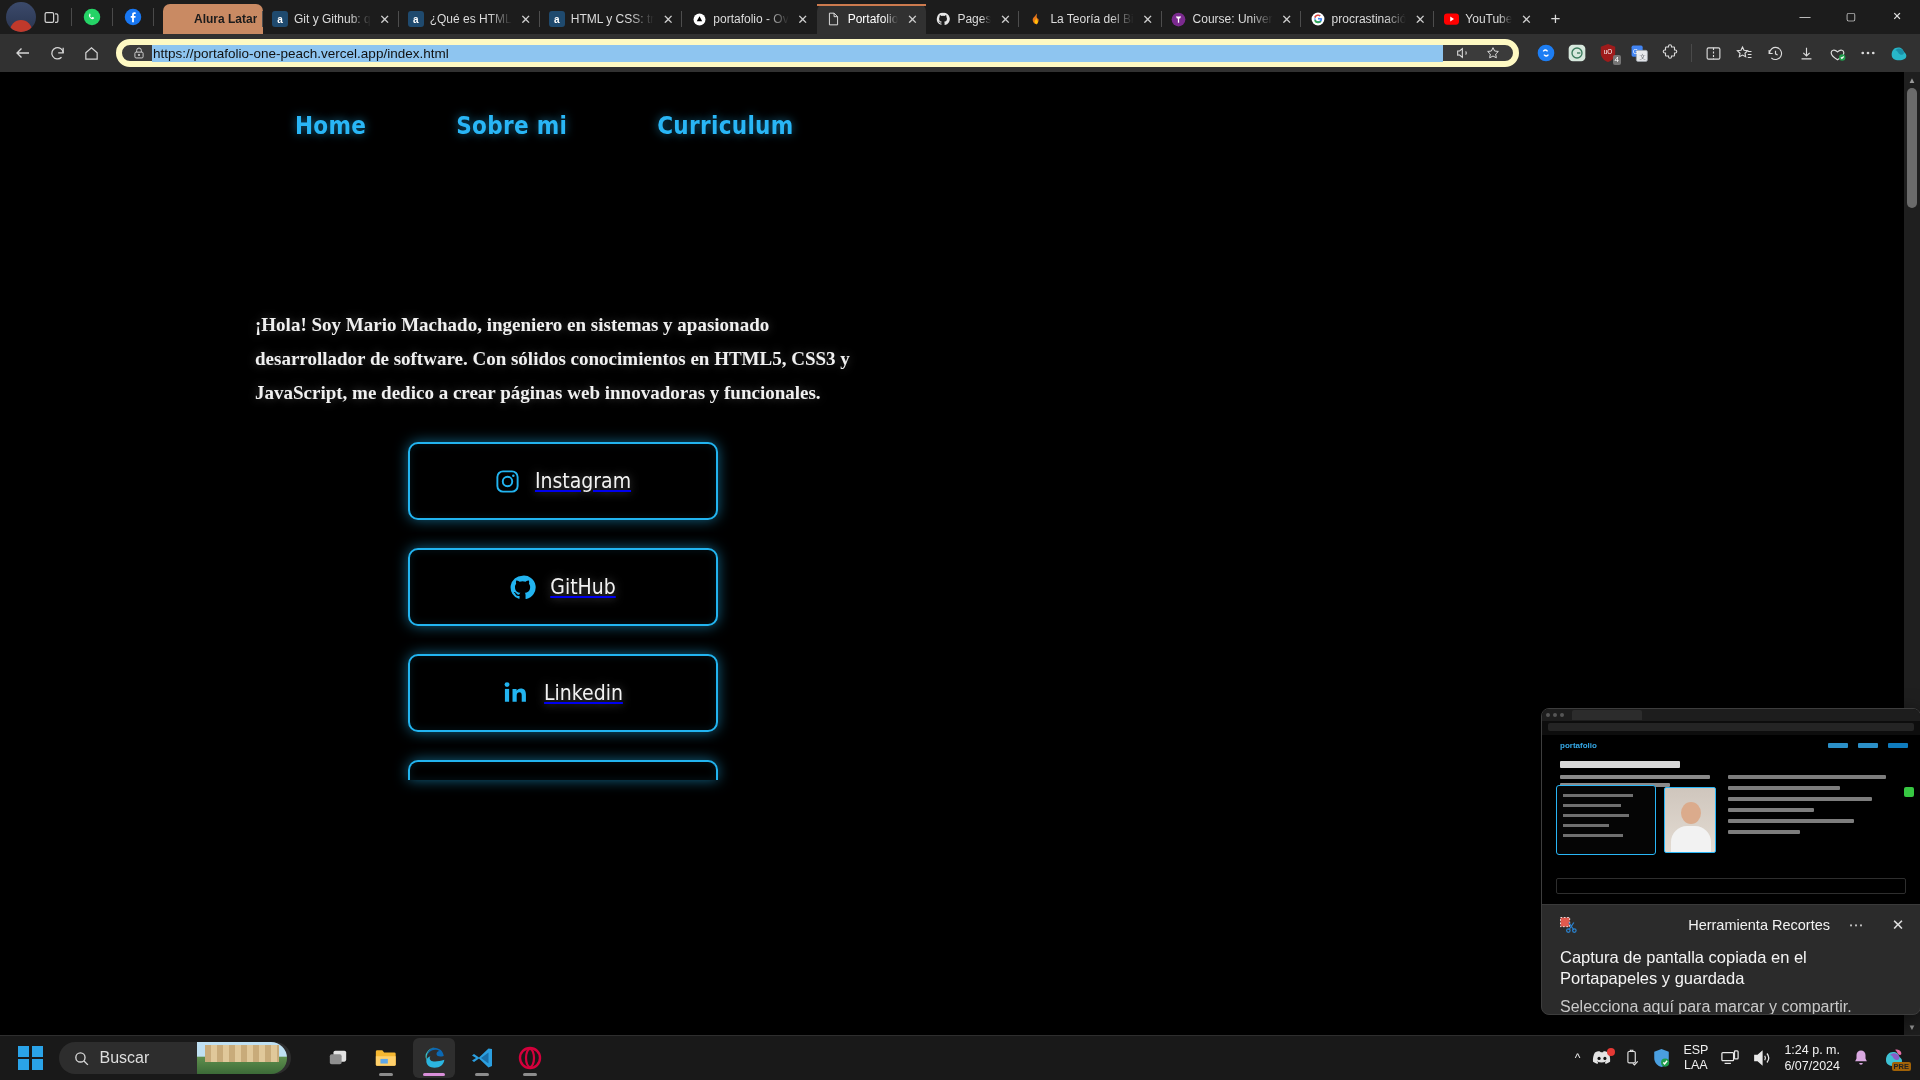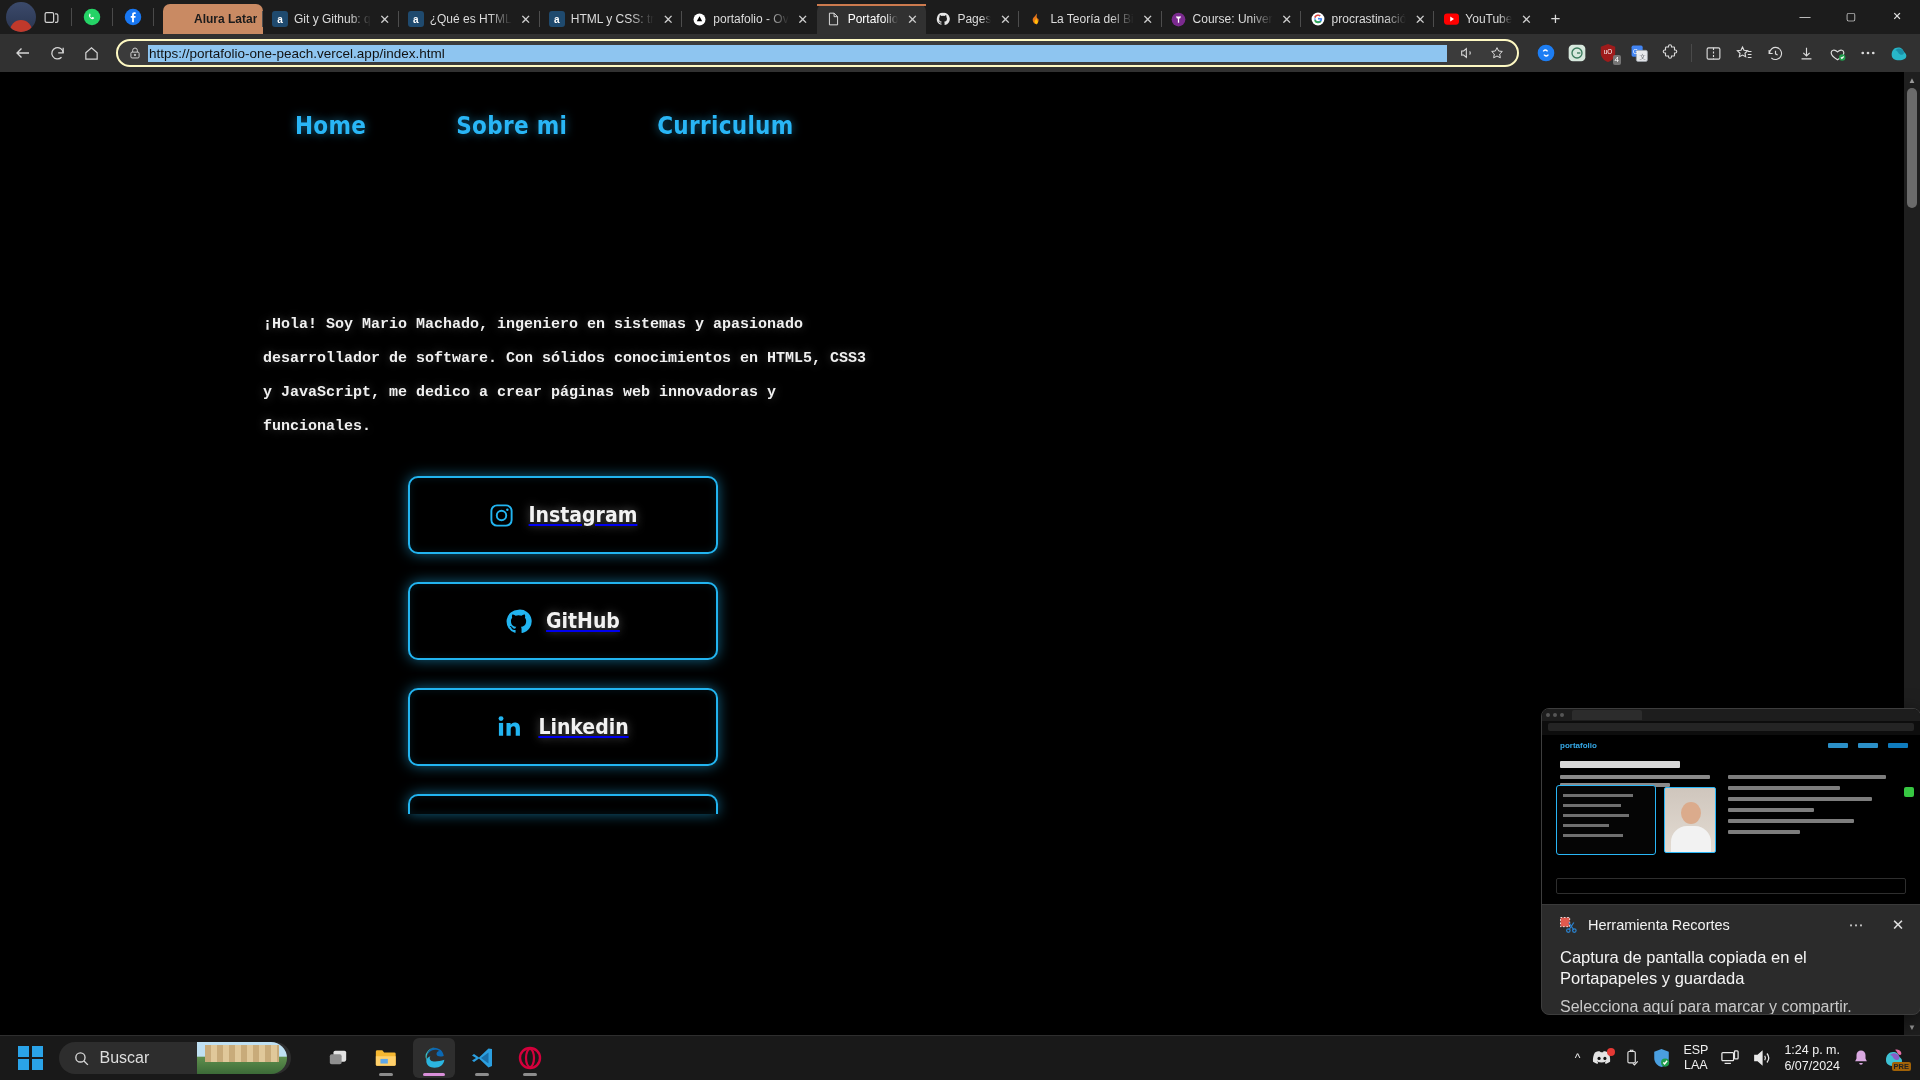--- a/index.html
+++ b/index.html
@@ -84,21 +84,21 @@
   .navbar {
     position: absolute; top: 34px; left: 0; right: 0; height: 38px;
     background: #313131; display: flex; align-items: center; padding: 0 6px;
   }
   .nav-btn {
     width: 34px; height: 30px; display: flex; align-items: center;
     justify-content: center; color: #d6d6d6; border-radius: 4px;
   }
   .omnibox {
     flex: 1; height: 28px; margin: 0 8px; background: #3b3b3b;
-    border: 2px solid #fef9c3; border-radius: 14px; display: flex;
+    border: 6px solid #fef9c3; border-radius: 14px; display: flex;
     align-items: center; padding: 0 6px 0 10px; gap: 6px;
   }
   .omnibox .lock { color: #cfcfcf; display: flex; align-items: center; }
   .url-text {
     flex: 1; font-size: 13.5px; color: #111; background: #8ec5f0;
     padding: 1px 1px; white-space: nowrap; overflow: hidden;
     font-family: "Liberation Sans", sans-serif;
   }
   .omni-right { display: flex; align-items: center; gap: 2px; }
   .omni-ico { width: 28px; height: 24px; display: flex; align-items: center;
@@ -135,42 +135,41 @@
   .hero-left { width: 905px; padding-left: 255px; }
   h1.hero-title {
     font-size: 40px; font-weight: 800; letter-spacing: .2px;
     color: #f2f2f2; text-shadow: 0 0 18px rgba(255,255,255,.35);
     font-family: "DejaVu Sans Condensed", "Liberation Sans", sans-serif;
   }
   h1.hero-title .accent {
     color: #29b6f6; text-shadow: 0 0 16px rgba(41,182,246,.8);
   }
   p.hero-text {
-    margin-top: 48px; width: 615px; font-size: 15px; line-height: 34px;
+    margin-top: 48px; width: 615px; font-size: 19px; line-height: 34px;
     font-weight: 700; color: #f0f0f0;
     text-shadow: 0 0 10px rgba(255,255,255,.25);
-    font-family: Liberation Mono, monospace;
-    margin-left: 8px;
+    font-family: Liberation Serif, serif;
   }
   .redes-label {
     margin-top: 58px; text-align: center; width: 615px;
     font-size: 20px; font-weight: 700; color: #f2f2f2;
     text-shadow: 0 0 10px rgba(255,255,255,.3);
     font-family: "DejaVu Sans Condensed", "Liberation Sans", sans-serif;
   }
   .social-list { margin-top: 32px; width: 615px; display: flex;
     flex-direction: column; align-items: center; gap: 28px; }
   .social-btn {
     width: 310px; height: 78px; border: 2px solid #22b4f0;
     border-radius: 10px; background: #000;
     display: flex; align-items: center; justify-content: center; gap: 14px;
     box-shadow: 0 0 14px rgba(34,180,240,.55), inset 0 0 8px rgba(34,180,240,.12);
   }
   .social-btn .lbl {
-    font-size: 21px; font-weight: 700; color: #f2f2f2;
+    font-size: 21px; font-weight: 400; color: #f2f2f2;
     text-shadow: 0 0 10px rgba(255,255,255,.35);
     font-family: "DejaVu Sans Condensed", "Liberation Sans", sans-serif;
   }
   .social-btn svg { display: block; }
   .hero-right { position: relative; }
 
   
   .pg-scroll { position: absolute; top: 0; right: 0; bottom: 0; width: 16px;
     background: #1f1f1f; }
   .pg-scroll .arrow { height: 16px; color: #9a9a9a; font-size: 8px;
@@ -214,21 +213,21 @@
   .tp-photo .ph-body { position:absolute; left:6px; bottom:0; width:40px;height:26px;
     background:#f2f2f2; border-radius:16px 16px 0 0;}
   .tp-right { position:absolute; left:186px; top:40px; right:12px; }
   .tp-right .rl { height:4px; background:#7d7d7d; margin-bottom:7px; border-radius:1px;}
   .tp-btm { position:absolute; left:14px; right:14px; bottom:10px; height:16px;
     border:1px solid #2e2e2e; border-radius:2px;}
   .tp-green { position:absolute; right:6px; top:52px; width:10px; height:10px;
     background:#37c742; border-radius:2px; }
 
   .toast-head {
-    height: 40px; display: flex; align-items: center; padding: 0 6px 0 16px; gap: 10px;
+    height: 40px; display: flex; align-items: center; padding: 0 6px 0 16px; gap: 10px; text-align: right;
   }
   .toast-app {
     flex: 1; color: #f2f2f2; font-size: 14.5px;
   }
   .toast-btn { width: 32px; height: 30px; display: flex; align-items: center;
     justify-content: center; color: #e0e0e0; font-size: 15px; }
   .toast-body { padding: 2px 18px 0 18px; }
   .toast-body .l1 { color: #f4f4f4; font-size: 16.5px; line-height: 21px; }
   .toast-body .l2 { color: #c9c9c9; font-size: 16px; line-height: 22px; margin-top: 7px; }
   .snip-icon { width: 20px; height: 20px; position: relative; flex: 0 0 20px; }

